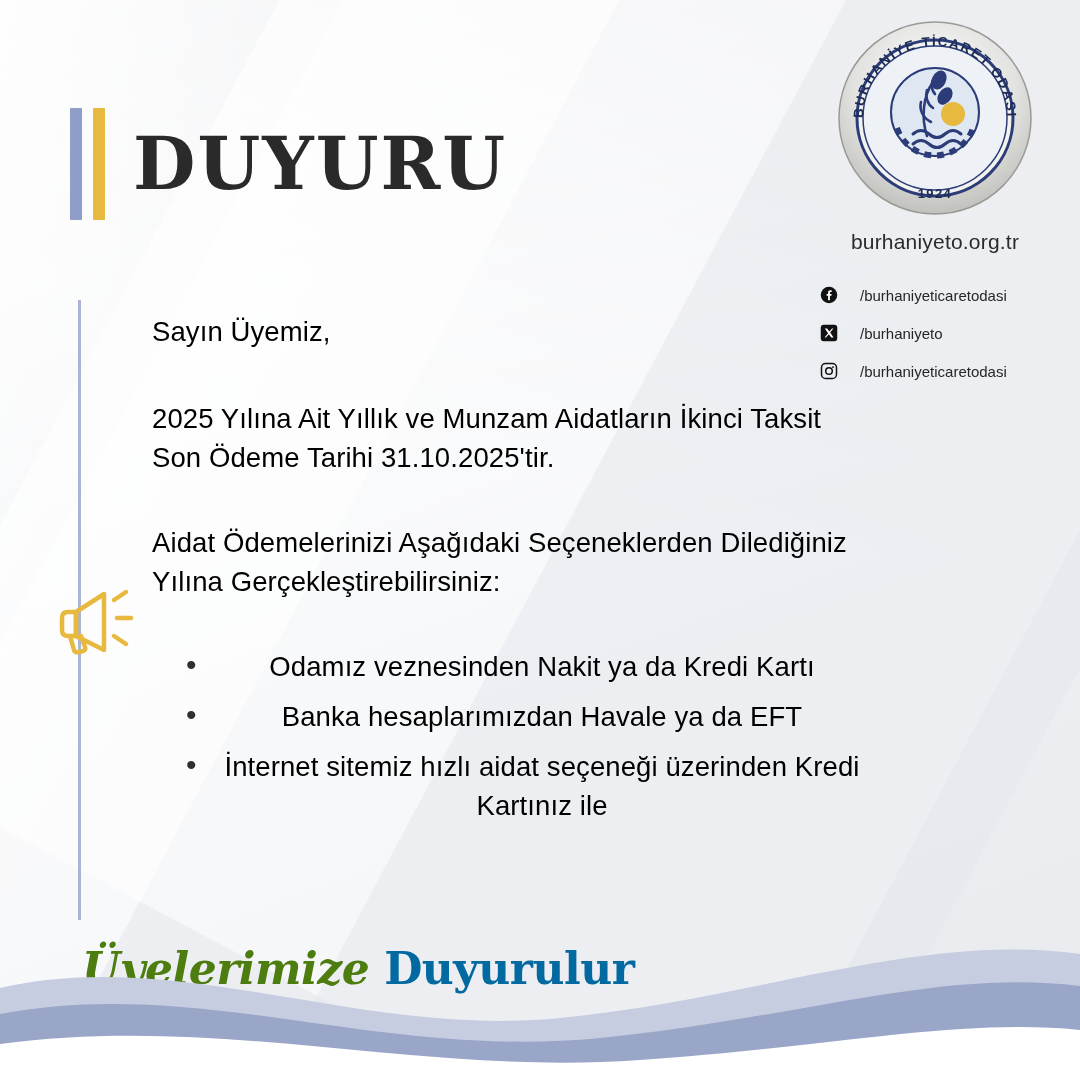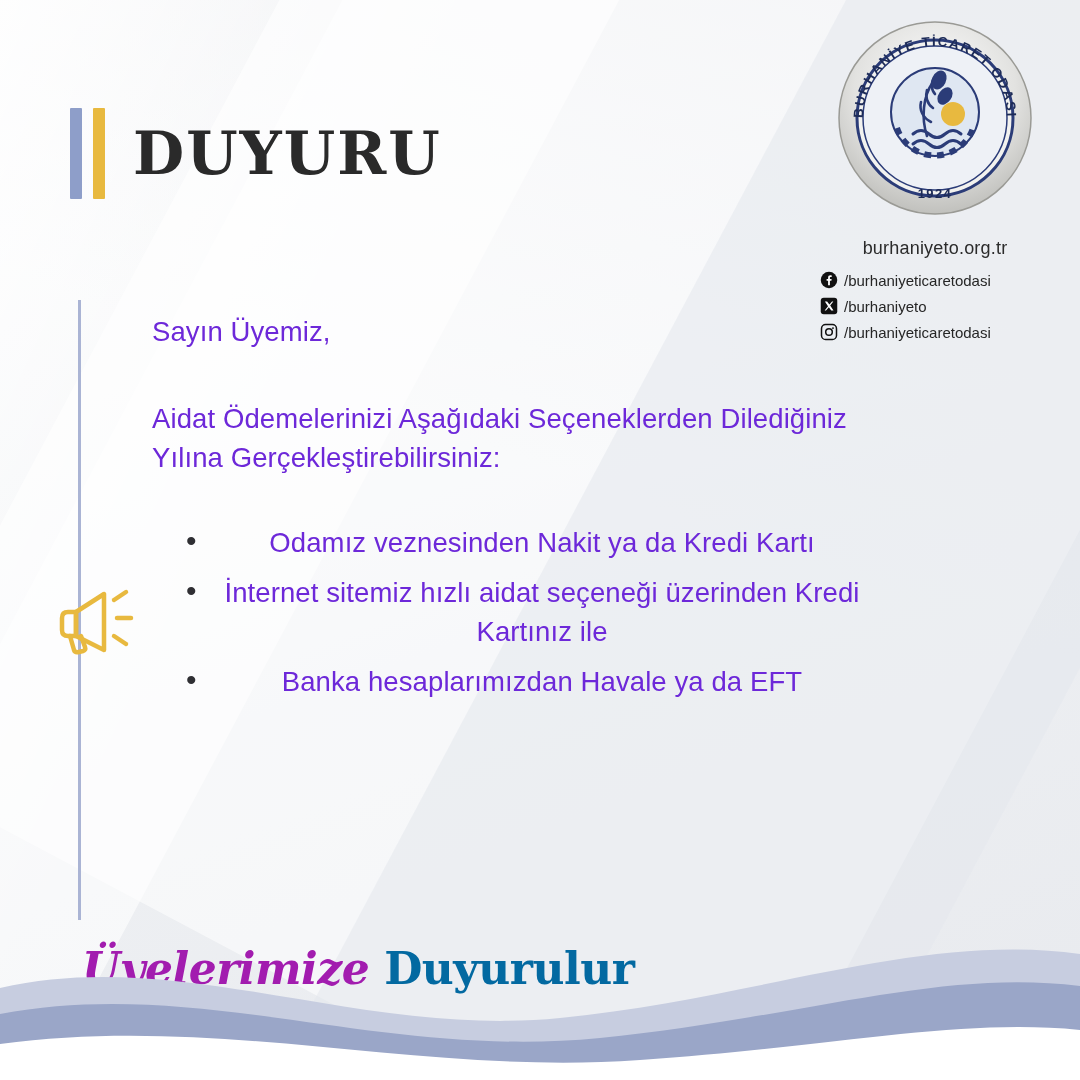--- a/index.html
+++ b/index.html
@@ -60,32 +60,32 @@
     position: absolute;
     left: 70px; top: 108px;
     display: flex; align-items: stretch;
   }
   .title-bars { display: flex; gap: 11px; margin-right: 28px; }
   .bar-blue { width: 12px; background: #8e9ec9; border-radius: 1px; }
   .bar-gold { width: 12px; background: #e8b93f; border-radius: 1px; }
   .title-text {
     font-family: "DejaVu Serif", serif;
     font-weight: 700;
-    font-size: 59px;
+    font-size: 72px;
     letter-spacing: 2px;
     color: #2a2a2a;
     line-height: 1.55;
   }
 
   
   .body {
     position: absolute;
     left: 152px; top: 312px;
     width: 720px;
-    color: #6d28d9;
+    color: #000000;
     font-size: 27.5px;
     line-height: 1.42;
     letter-spacing: 0.1px;
   }
   .body .greeting { margin-bottom: 48px; }
   .body .para { margin-bottom: 46px; }
   .body ul { list-style: none; margin-left: 30px; text-align: center; }
   .body li {
     position: relative;
     margin-bottom: 11px;
@@ -103,45 +103,46 @@
 
   
   .footer {
     position: absolute;
     left: 82px; bottom: 86px;
     font-family: "DejaVu Serif", serif;
     font-size: 44px;
     font-weight: 700;
     letter-spacing: -0.5px;
   }
-  .footer .gold { color: #a21caf; font-style: italic; }
+  .footer .gold { color: #4d7c0f; font-style: italic; }
   .footer .dark { color: #0369a1; }
 
   
   .brand {
     position: absolute;
     right: 30px; top: 18px;
     width: 230px;
     display: flex; flex-direction: column; align-items: center;
   }
   .logo { width: 200px; height: 200px; }
   .site {
-    margin-top: 20px;
-    font-size: 18px;
+    margin-top: 12px;
+    font-size: 21px;
     color: #2b2b2b;
     letter-spacing: 0.2px;
   }
   .socials { margin-top: 12px; width: 100%; }
   .social-row {
     display: flex; align-items: center;
-    gap: 6px;
+    gap: 22px;
     margin-bottom: 8px;
     font-size: 15px;
     color: #262626;
     justify-content: flex-start;
+    margin-top: 20px;
   }
   .social-ic { width: 18px; height: 18px; flex: 0 0 18px; }
 </style>
 </head>
 <body>
 
 <div class="poster">
 
   <div class="bg-bands"></div>
   <div class="bg-diag3"></div>
@@ -153,25 +154,26 @@
   <div class="title-wrap">
     <div class="title-bars">
       <div class="bar-blue"></div>
       <div class="bar-gold"></div>
     </div>
     <div class="title-text">DUYURU</div>
   </div>
 
   <div class="body">
     <div class="greeting">Sayın Üyemiz,</div>
+    <div class="para">2025 Yılına Ait Yıllık ve Munzam Aidatların İkinci Taksit Son Ödeme Tarihi 31.10.2025'tir.</div>
     <div class="para">Aidat Ödemelerinizi Aşağıdaki Seçeneklerden Dilediğiniz Yılına Gerçekleştirebilirsiniz:</div>
     <ul>
       <li>Odamız veznesinden Nakit ya da Kredi Kartı</li>
+      <li>Banka hesaplarımızdan Havale ya da EFT</li>
       <li>İnternet sitemiz hızlı aidat seçeneği üzerinden Kredi Kartınız ile</li>
-      <li>Banka hesaplarımızdan Havale ya da EFT</li>
     </ul>
   </div>
 
   <svg class="megaphone" viewBox="0 0 96 80">
     <g fill="none" stroke="#e8b93f" stroke-width="4.5" stroke-linecap="round" stroke-linejoin="round">
       <path d="M14 40 L14 52 Q14 58 20 58 L28 58 L28 34 L20 34 Q14 34 14 40 Z"></path>
       <path d="M28 34 L56 16 L56 72 L28 58 Z"></path>
       <path d="M22 58 L26 72 Q27 75 31 74 L35 73 Q38 72 37 69 L33 58"></path>
       <path d="M66 22 L78 14"></path>
       <path d="M69 40 L83 40"></path>

